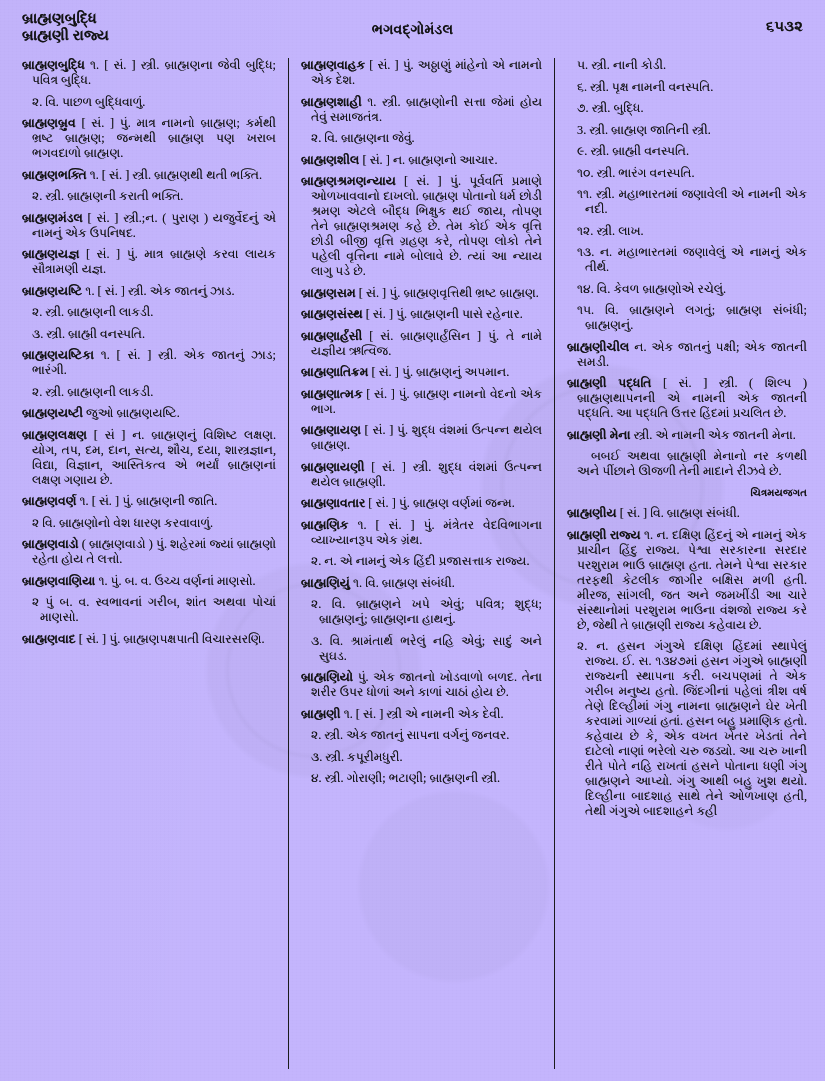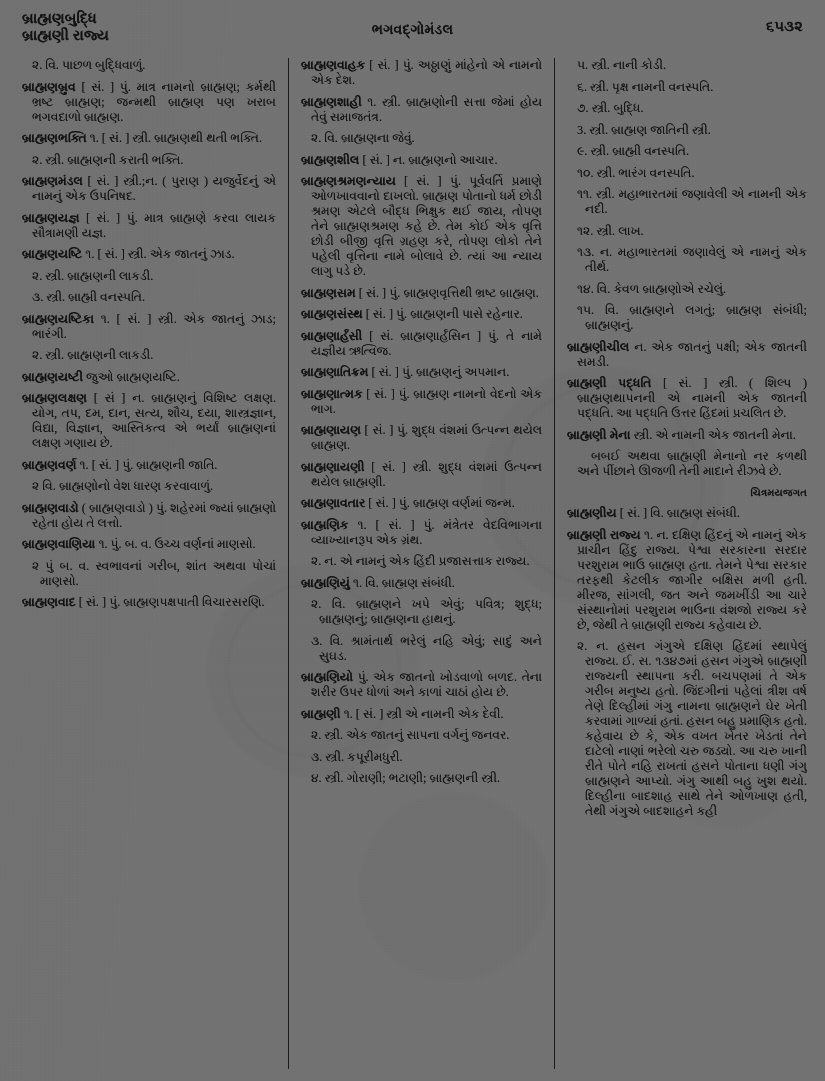--- a/index.html
+++ b/index.html
@@ -8,21 +8,21 @@
     background: #ffffff;
   }
   body {
     font-family: "Liberation Serif", "DejaVu Serif", serif;
     color: #121212;
   }
   #page {
     position: relative;
     width: 825px;
     height: 1081px;
-    background: #737373;
+    background: #c4b5fd;
     overflow: hidden;
     box-sizing: border-box;
   }
   
   #page::before {
     content: "";
     position: absolute;
     inset: 0;
     background:
       radial-gradient(circle at 73% 45%, rgba(0,0,0,0.030) 0 118px, rgba(0,0,0,0) 124px),
@@ -159,20 +159,21 @@
     <div class="guide-left">
       <div>બ્રાહ્મણબુદ્ધિ</div>
       <div>બ્રાહ્મણી રાજ્ય</div>
     </div>
     <div class="book-title">ભગવદ્ગોમંડલ</div>
     <div class="page-number">૬૫૩૨</div>
   </div>
 
   <div class="columns">
     <div class="col col-1">
+        <p class="entry"><span class="hw">બ્રાહ્મણબુદ્ધિ</span><span> ૧. [ સં. ] સ્ત્રી. બ્રાહ્મણના જેવી બુદ્ધિ; પવિત્ર બુદ્ધિ.</span></p>
         <p class="sense">૨. વિ. પાછળ બુદ્ધિવાળું.</p>
         <p class="entry"><span class="hw">બ્રાહ્મણબ્રુવ</span><span> [ સં. ] પું. માત્ર નામનો બ્રાહ્મણ; કર્મથી ભ્રષ્ટ બ્રાહ્મણ; જન્મથી બ્રાહ્મણ પણ ખરાબ ભગવદાળો બ્રાહ્મણ.</span></p>
         <p class="entry"><span class="hw">બ્રાહ્મણભક્તિ</span><span> ૧. [ સં. ] સ્ત્રી. બ્રાહ્મણથી થતી ભક્તિ.</span></p>
         <p class="sense">૨. સ્ત્રી. બ્રાહ્મણની કરાતી ભક્તિ.</p>
         <p class="entry"><span class="hw">બ્રાહ્મણમંડલ</span><span> [ સં. ] સ્ત્રી.;ન. ( પુરાણ ) યજુર્વેદનું એ નામનું એક ઉપનિષદ.</span></p>
         <p class="entry"><span class="hw">બ્રાહ્મણયજ્ઞ</span><span> [ સં. ] પું. માત્ર બ્રાહ્મણે કરવા લાયક સૌત્રામણી યજ્ઞ.</span></p>
         <p class="entry"><span class="hw">બ્રાહ્મણયષ્ટિ</span><span> ૧. [ સં. ] સ્ત્રી. એક જાતનું ઝાડ.</span></p>
         <p class="sense">૨. સ્ત્રી. બ્રાહ્મણની લાકડી.</p>
         <p class="sense">૩. સ્ત્રી. બ્રાહ્મી વનસ્પતિ.</p>
         <p class="entry"><span class="hw">બ્રાહ્મણયષ્ટિકા</span><span> ૧. [ સં. ] સ્ત્રી. એક જાતનું ઝાડ; ભારંગી.</span></p>

